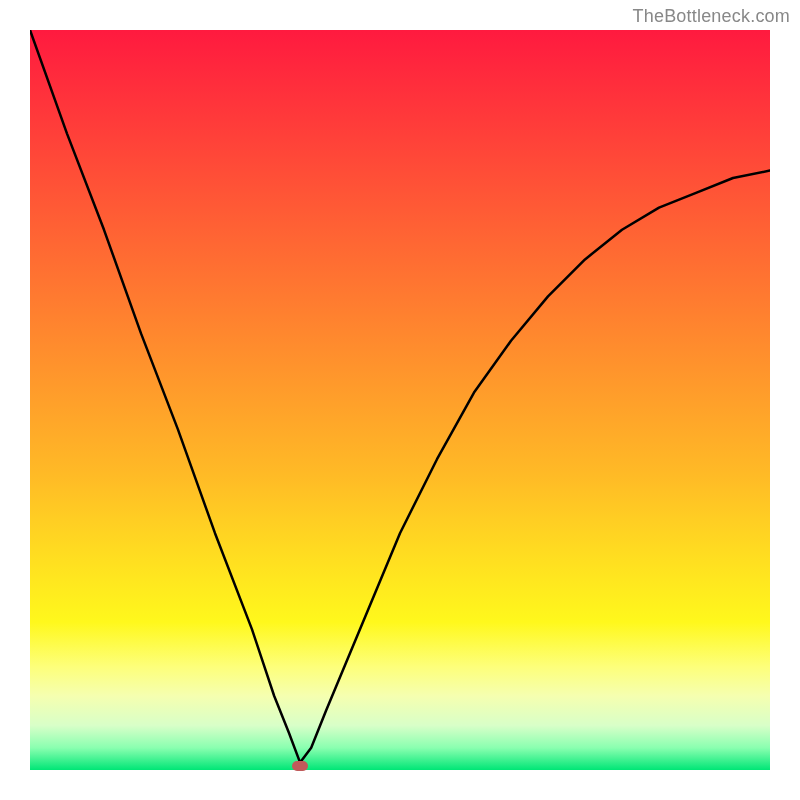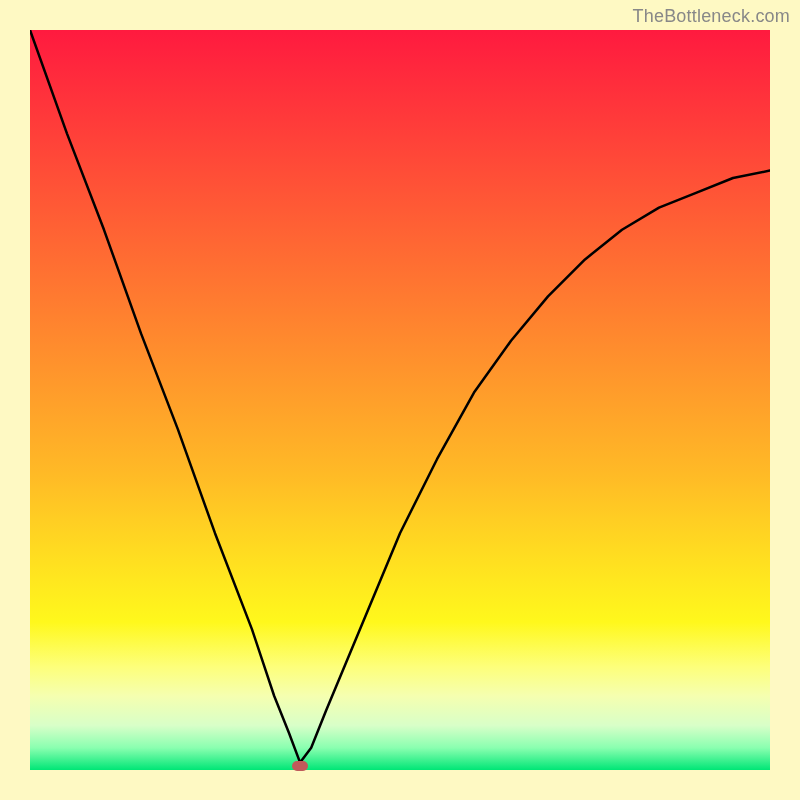--- a/index.html
+++ b/index.html
@@ -1,21 +1,21 @@
 <!DOCTYPE html>
 <html><head>
 <meta charset="utf-8">
 <style>
   * { margin: 0; padding: 0; box-sizing: border-box; }
   html, body { width: 800px; height: 800px; overflow: hidden; background: #000; }
   .container {
     position: relative;
     width: 800px;
     height: 800px;
-    background: #fef9c3;
+    background: #ffffff;
   }
   .plot-area {
     position: absolute;
     left: 30px;
     top: 30px;
     width: 740px;
     height: 740px;
     background: linear-gradient(to bottom,
       #ff1a3f 0%,
       #ff3a3a 12%,

